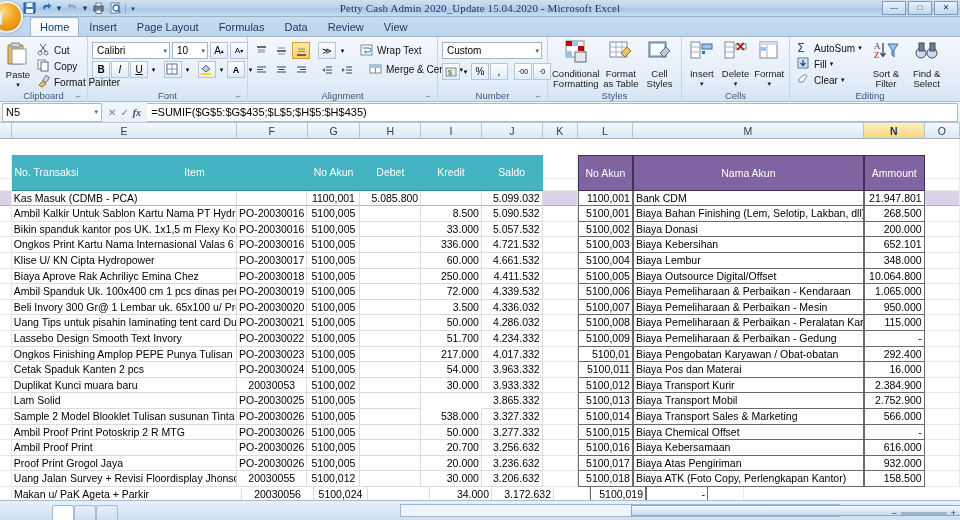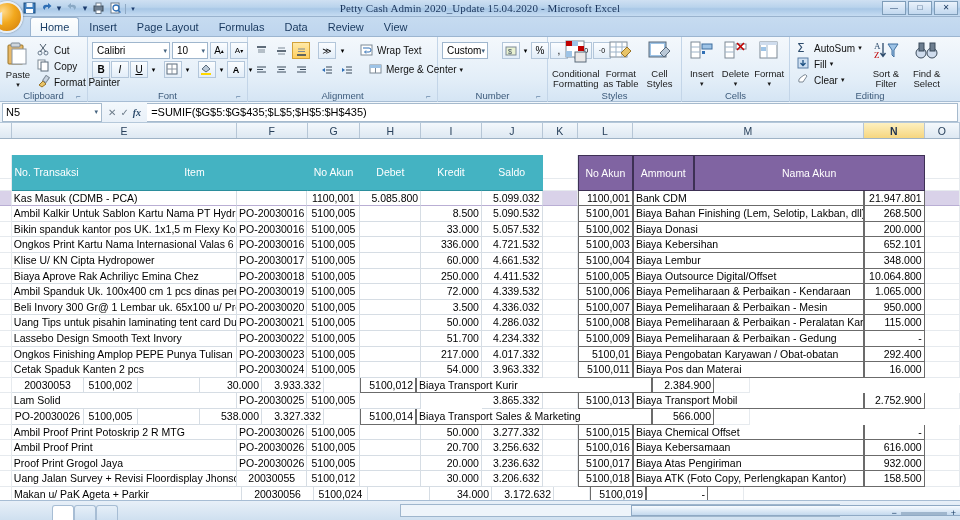--- a/index.html
+++ b/index.html
@@ -489,21 +489,21 @@
           <span>Merge &amp; Center</span>
           <span style="font-size:7px">▾</span>
         </div>
       </div>
     </div>
     <div class="rgroup-label">Alignment</div>
     <div class="rgroup-dlg">⌐</div>
   </div>
 
   <div class="rgroup" style="width:110px">
-    <div class="rgroup-body" style="flex-direction:row;gap:14px;padding-top:3px">
+    <div class="rgroup-body" style="flex-direction:column;gap:4px;padding-top:3px">
       <div class="combo" style="width:100px">
         <span>Custom</span>
           <span class="arw">▾</span>
       </div>
       <div style="display:flex;gap:1px;align-items:center">
         <div class="btnsq">
             <svg width="12" height="12" viewBox="0 0 12 12">
               <rect x="1" y="2" width="10" height="8" fill="#e9f2d2" stroke="#7d8995"></rect>
               <text x="3" y="9" font-size="7" fill="#3a4a5a">$</text>
             </svg>
@@ -712,22 +712,22 @@
   <div class="row" style="height:36px">
     <div class="cell empty" style="width:12px"></div>
     <div class="hdr-left" style="width:72px">No. Transaksi</div>
     <div class="hdr-left" style="width:230px">Item</div>
     <div class="hdr-left" style="width:54px">No Akun</div>
     <div class="hdr-left" style="width:62px">Debet</div>
     <div class="hdr-left" style="width:62px">Kredit</div>
     <div class="hdr-left" style="width:62px">Saldo</div>
     <div class="cell empty" style="width:36px"></div>
     <div class="hdr-right" style="width:56px">No Akun</div>
+    <div class="hdr-right" style="width:236px">Nama Akun</div>
     <div class="hdr-right" style="width:62px">Ammount</div>
-    <div class="hdr-right" style="width:236px">Nama Akun</div>
     <div class="cell empty" style="width:36px"></div>
   </div>
 
   <div class="rows" id="data-rows">
       <div class="row row-kas">
         <div class="cell empty" style="width: 12px;"></div>
         <div class="cell body-cell" style="width: 230px;">Kas Masuk (CDMB - PCA)</div>
         <div class="cell body-cell ctr" style="width: 72px;"></div>
         <div class="cell body-cell ctr" style="width: 54px;">1100,001</div>
         <div class="cell body-cell num" style="width: 62px;">5.085.800</div>
@@ -888,20 +888,21 @@
         <div class="cell body-cell num" style="width: 62px;">54.000</div>
         <div class="cell body-cell num" style="width: 62px;">3.963.332</div>
         <div class="cell empty" style="width: 36px;"></div>
         <div class="cell-r num" style="width: 56px;">5100,011</div>
         <div class="cell-r" style="width: 236px;">Biaya Pos dan Materai</div>
         <div class="cell-r num" style="width: 62px;">16.000</div>
         <div class="cell empty" style="width: 36px;"></div>
       </div>
       <div class="row">
         <div class="cell empty" style="width: 12px;"></div>
+        <div class="cell body-cell" style="width: 230px;">Duplikat Kunci muara baru</div>
         <div class="cell body-cell ctr" style="width: 72px;">20030053</div>
         <div class="cell body-cell ctr" style="width: 54px;">5100,002</div>
         <div class="cell body-cell num" style="width: 62px;"></div>
         <div class="cell body-cell num" style="width: 62px;">30.000</div>
         <div class="cell body-cell num" style="width: 62px;">3.933.332</div>
         <div class="cell empty" style="width: 36px;"></div>
         <div class="cell-r num" style="width: 56px;">5100,012</div>
         <div class="cell-r" style="width: 236px;">Biaya Transport Kurir</div>
         <div class="cell-r num" style="width: 62px;">2.384.900</div>
         <div class="cell empty" style="width: 36px;"></div>
@@ -915,20 +916,21 @@
         <div class="cell body-cell num" style="width: 62px; margin-top: 24px;">68.000</div>
         <div class="cell body-cell num" style="width: 62px;">3.865.332</div>
         <div class="cell empty" style="width: 36px;"></div>
         <div class="cell-r num" style="width: 56px;">5100,013</div>
         <div class="cell-r" style="width: 236px;">Biaya Transport Mobil</div>
         <div class="cell-r num" style="width: 62px;">2.752.900</div>
         <div class="cell empty" style="width: 36px;"></div>
       </div>
       <div class="row">
         <div class="cell empty" style="width: 12px;"></div>
+        <div class="cell body-cell" style="width: 230px;">Sample 2 Model Blooklet Tulisan susunan Tinta</div>
         <div class="cell body-cell ctr" style="width: 72px;">PO-20030026</div>
         <div class="cell body-cell ctr" style="width: 54px;">5100,005</div>
         <div class="cell body-cell num" style="width: 62px;"></div>
         <div class="cell body-cell num" style="width: 62px;">538.000</div>
         <div class="cell body-cell num" style="width: 62px;">3.327.332</div>
         <div class="cell empty" style="width: 36px;"></div>
         <div class="cell-r num" style="width: 56px;">5100,014</div>
         <div class="cell-r" style="width: 236px;">Biaya Transport Sales &amp; Marketing</div>
         <div class="cell-r num" style="width: 62px;">566.000</div>
         <div class="cell empty" style="width: 36px;"></div>

